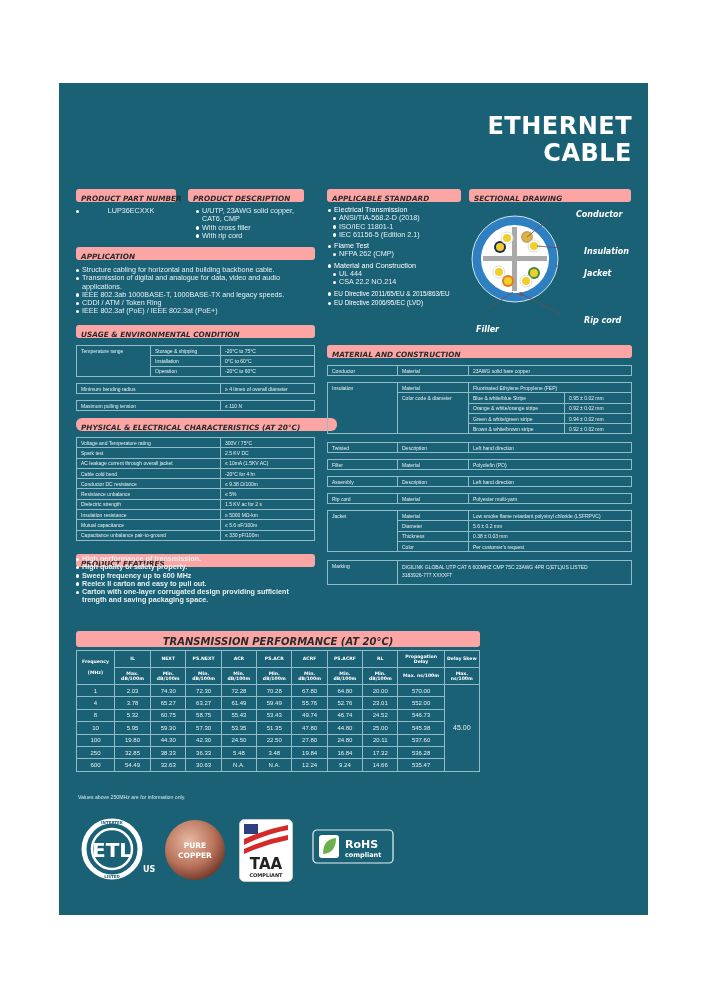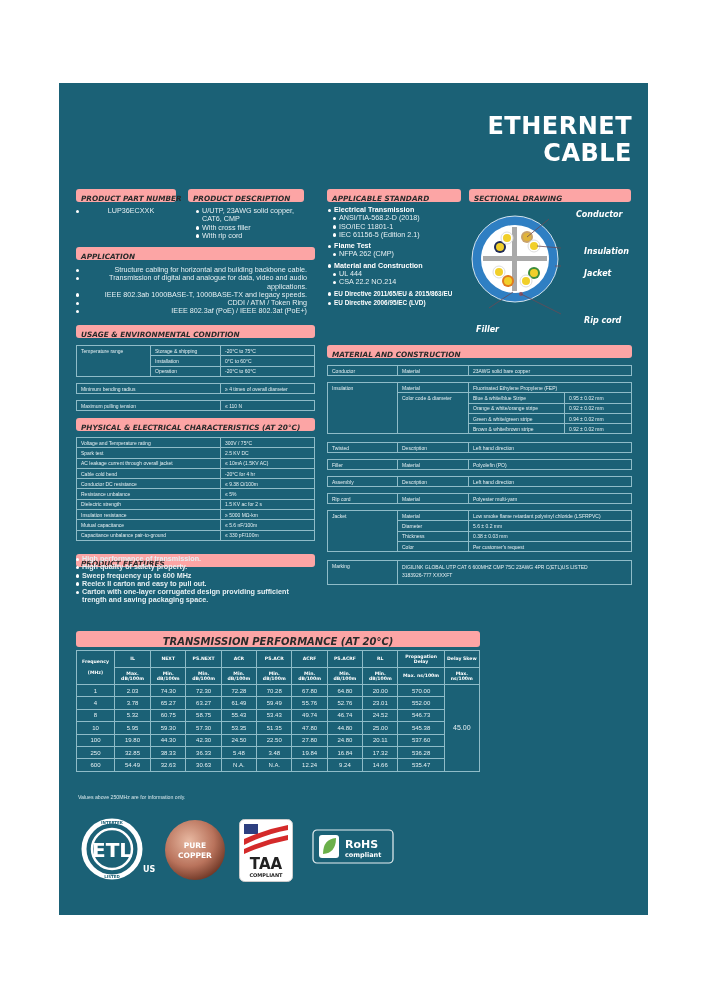--- a/index.html
+++ b/index.html
@@ -14,21 +14,21 @@
   .logo-sub { font-weight: 700; font-size: 10.5px; letter-spacing: 3.4px; line-height: 12px; font-family: "DejaVu Sans", sans-serif; }
 
   .title { position: absolute; right: 16px; top: 30px; text-align: right; font-family: "DejaVu Sans", sans-serif; font-weight: 700; font-size: 24px; line-height: 27px; letter-spacing: 0.5px; }
 
   .hdr { position: absolute; background: #fca5a5; color: #2b2b2b; border-radius: 3px; font-family: "DejaVu Sans", sans-serif; font-weight: 700; font-size: 7.3px; padding: 3px 5px; height: 13px; line-height: 13px; white-space: nowrap; font-style: italic; }
   .hdr.big { font-size: 10px; height: 16px; line-height: 16px; }
 
   .bul { position: absolute; font-size: 7.2px; line-height: 8.3px; color: #e6f0f3; }
   .bul li { list-style: none; padding-left: 7px; position: relative; }
   .bul li::before { content: ""; position: absolute; left: 1px; top: 2.6px; width: 3.4px; height: 3.4px; border-radius: 50%; background: #ffffff; }
-  .bul li.b { font-weight: 700; color: #ffffff; margin-top: 3px; }
+  .bul li.b { font-weight: 400; color: #ffffff; margin-top: 3px; }
   .bul li.sub { margin-left: 5px; }
 
   table.spec { position: absolute; border-collapse: collapse; font-size: 5px; color: #e6f0f3; }
   table.spec td { border: 0.8px solid #8fbcc8; padding: 0 4px; height: 10.3px; vertical-align: middle; white-space: nowrap; }
   table.spec td.top { vertical-align: top; padding-top: 2px; }
 
   
   table.tp { position: absolute; border-collapse: collapse; font-size: 6px; color: #e6f0f3; text-align: center; }
   table.tp td, table.tp th { border: 0.8px solid #8fbcc8; padding: 0 2px; }
   table.tp th { font-family: "DejaVu Sans", sans-serif; font-weight: 700; font-size: 4.6px; line-height: 5.5px; height: 17px; color: #ffffff; }
@@ -58,21 +58,21 @@
   </ul>
 
   <div class="hdr" style="left:129px;top:106px;width:116px;">PRODUCT DESCRIPTION</div>
   <ul class="bul" style="left:136px;top:124px;width:112px;">
     <li>U/UTP, 23AWG solid copper, CAT6, CMP</li>
     <li>With cross filler</li>
     <li>With rip cord</li>
   </ul>
 
   <div class="hdr" style="left:17px;top:164px;width:239px;">APPLICATION</div>
-  <ul class="bul" style="left:16px;top:183px;width:232px;text-align:right;">
+  <ul class="bul" style="left:16px;top:183px;width:232px;">
     <li>Structure cabling for horizontal and building backbone cable.</li>
     <li>Transmission of digital and analogue for data, video and audio applications.</li>
     <li>IEEE 802.3ab 1000BASE-T, 1000BASE-TX and legacy speeds.</li>
     <li>CDDI / ATM / Token Ring</li>
     <li>IEEE 802.3af (PoE) / IEEE 802.3at (PoE+)</li>
   </ul>
 
   <div class="hdr" style="left:17px;top:242px;width:239px;">USAGE &amp; ENVIRONMENTAL CONDITION</div>
   <table class="spec" style="left:17px;top:262px;width:239px;">
     <tbody>
@@ -101,21 +101,21 @@
     </table>
   <table class="spec" style="left:17px;top:317px;width:239px;">
     <tbody>
         <tr>
           <td style="width:144px">Maximum pulling tension</td>
           <td>≤ 110 N</td>
         </tr>
   </tbody>
     </table>
 
-  <div class="hdr" style="left:17px;top:335px;width:239px;">PHYSICAL &amp; ELECTRICAL CHARACTERISTICS (AT 20°C)</div>
+  <div class="hdr" style="left:17px;top:335px;width:261px;border-radius:6px;">PHYSICAL &amp; ELECTRICAL CHARACTERISTICS (AT 20°C)</div>
   <table class="spec" style="left:17px;top:354px;width:239px;">
     <tbody>
         <tr>
           <td style="width:144px">Voltage and Temperature rating</td>
           <td>300V / 75°C</td>
         </tr>
     <tr>
           <td>Spark test</td>
           <td>2.5 KV DC</td>
         </tr>

